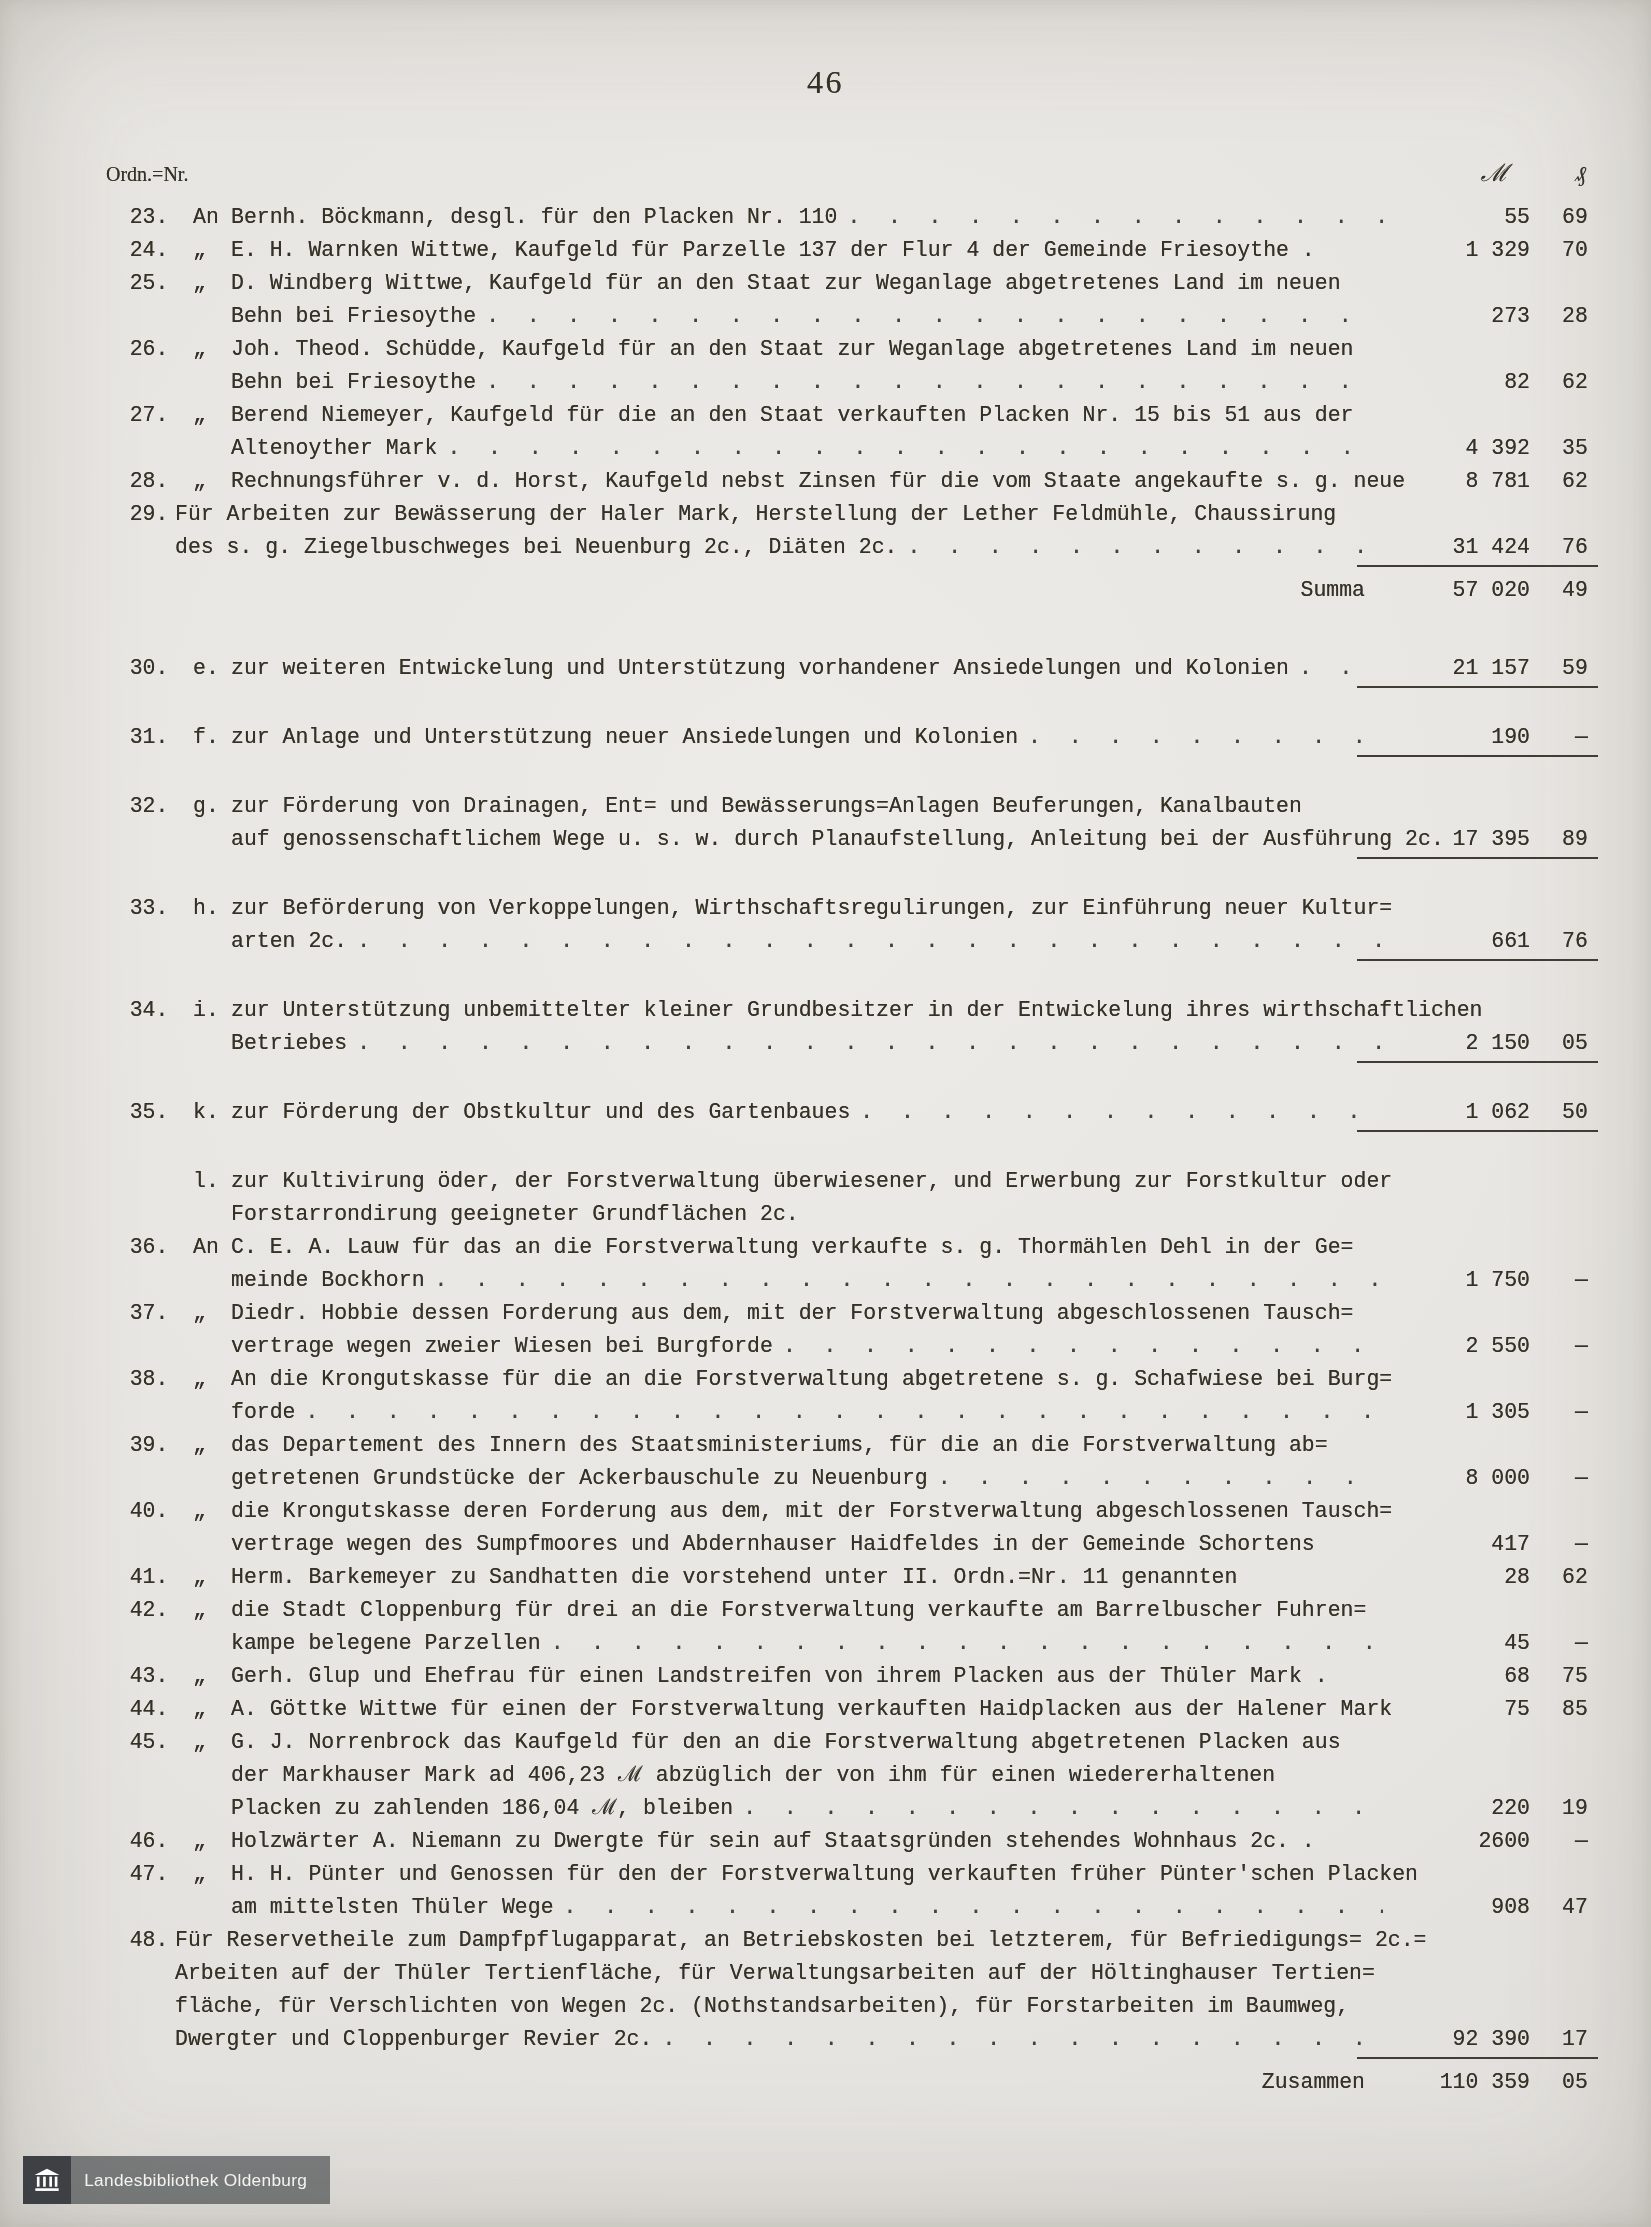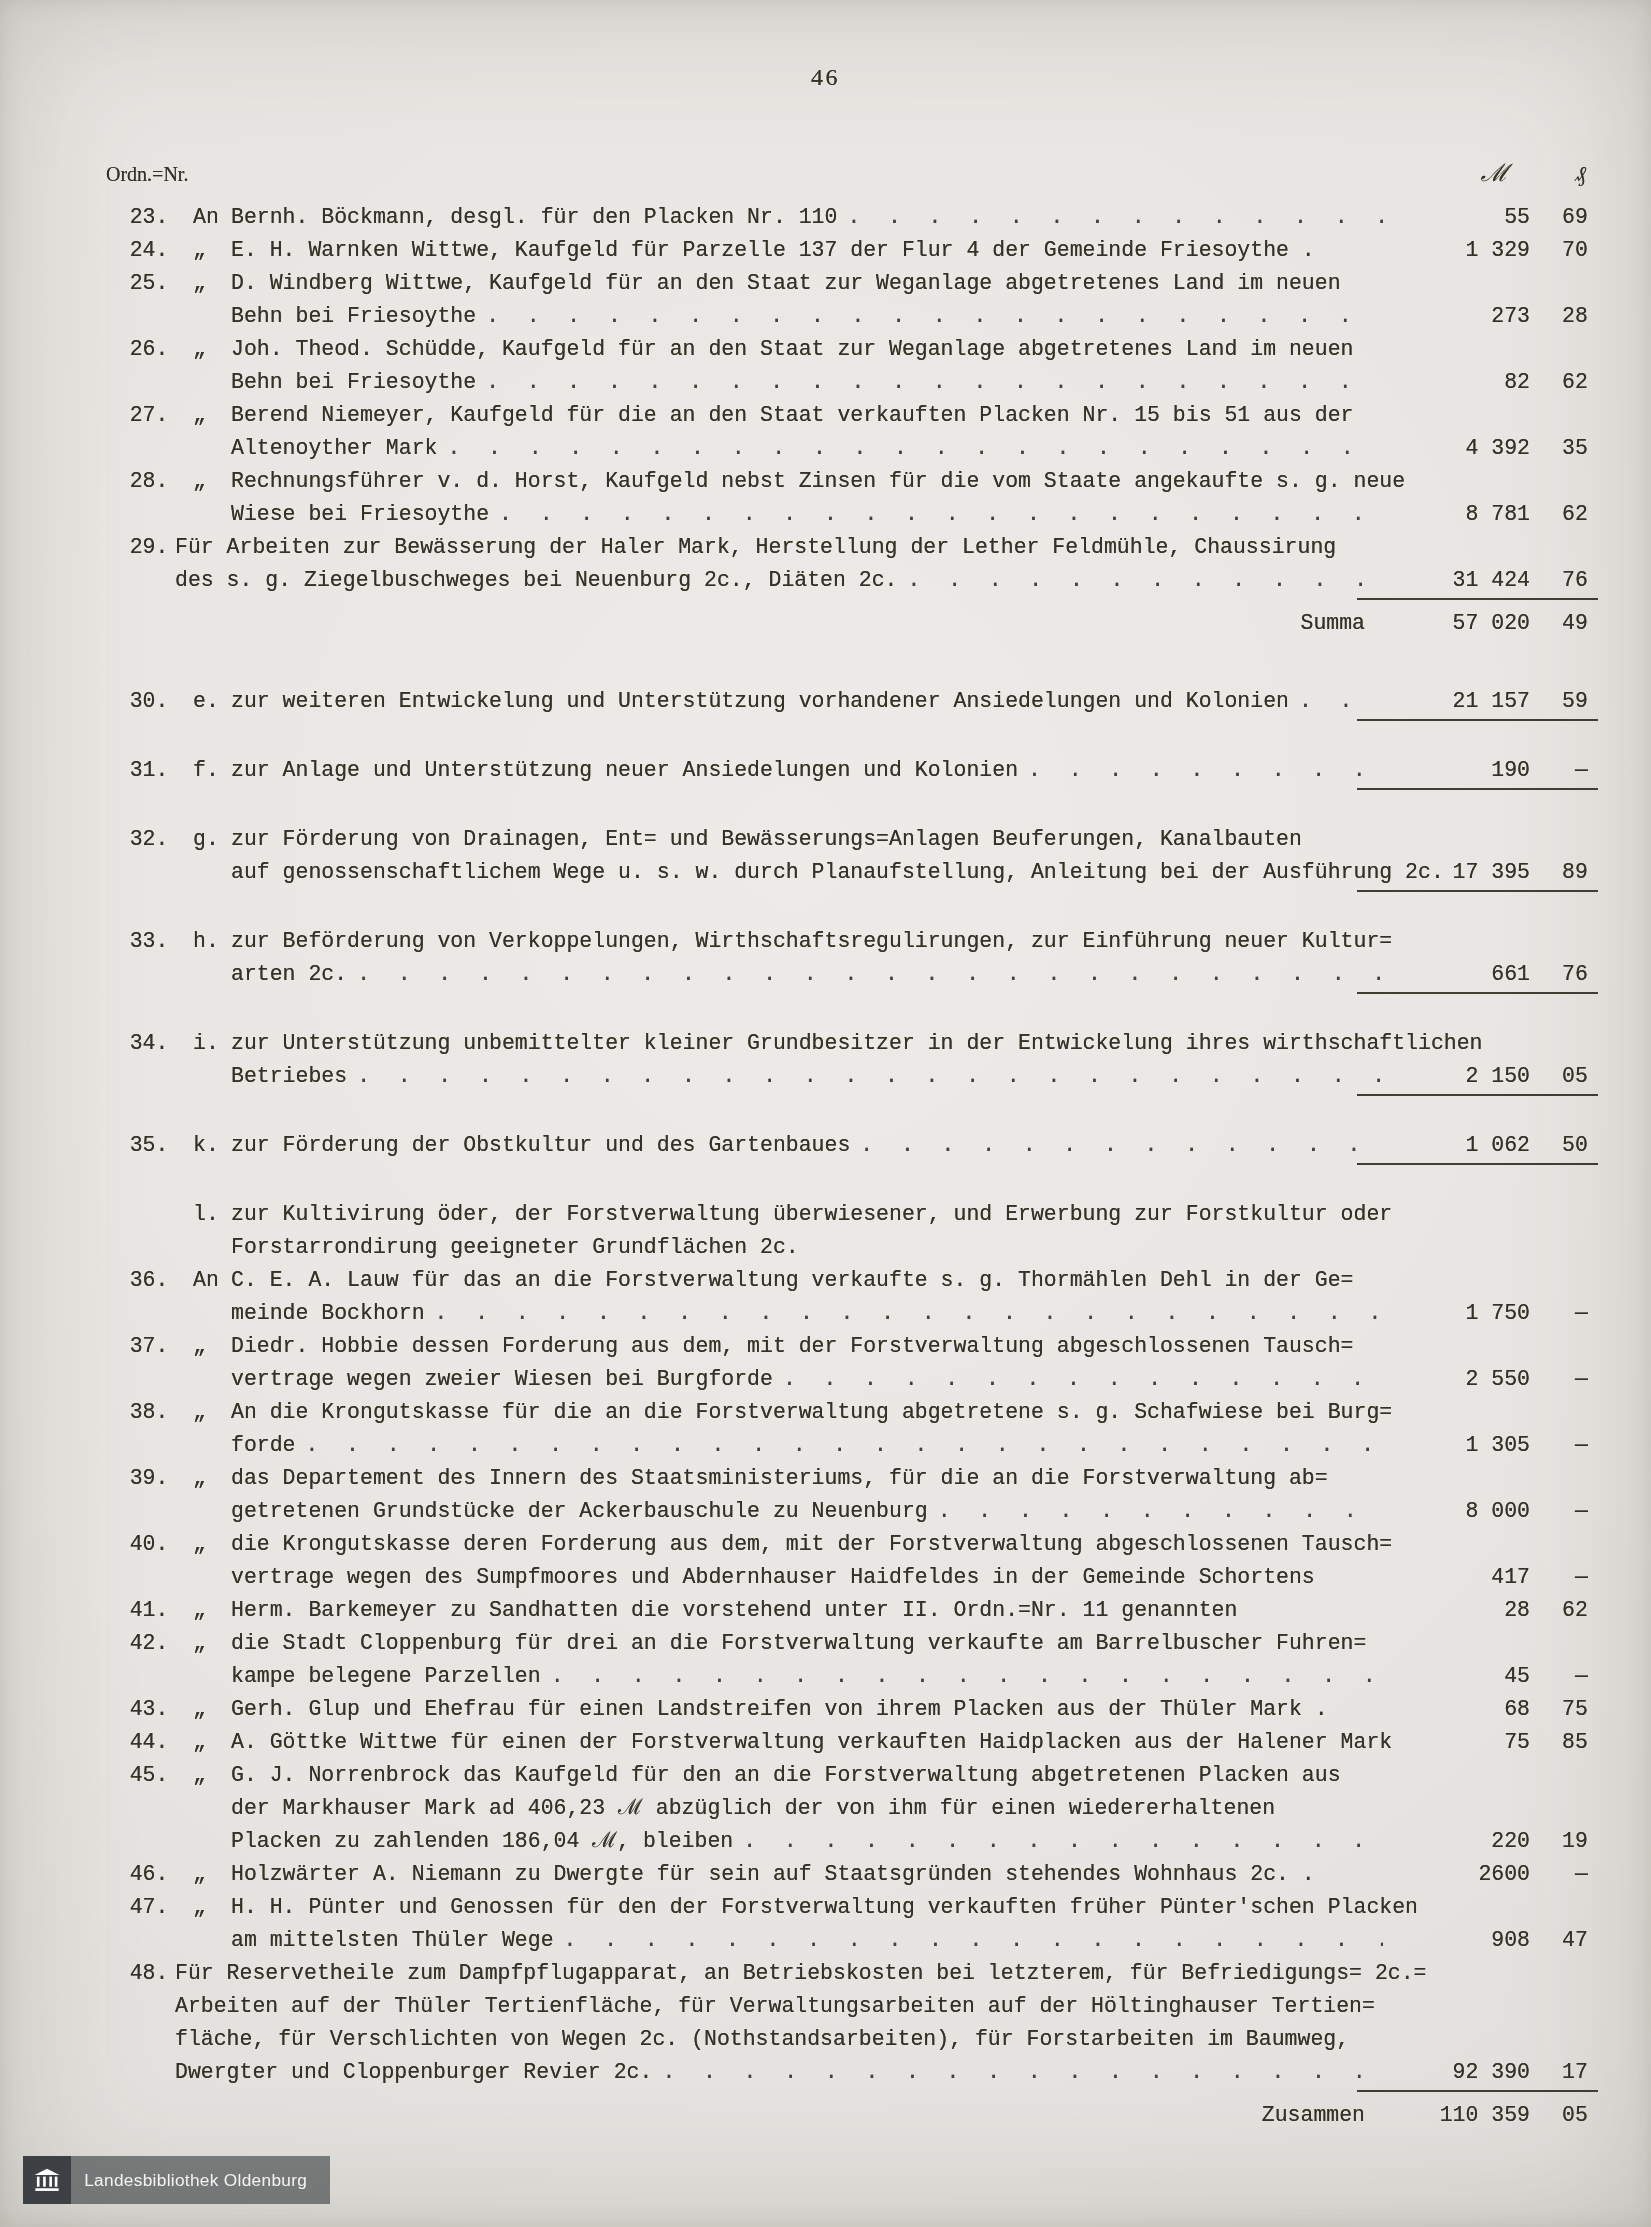--- a/index.html
+++ b/index.html
@@ -11,21 +11,21 @@
     background:
       radial-gradient(140% 115% at 48% 38%, #edebe7 0%, #e7e5e1 42%, #dedcd8 72%, #d0cec9 100%);
     box-shadow: inset 0 0 140px rgba(82,76,64,.22), inset 0 0 21.5px rgba(82,76,64,.14);
     color:#353126;
     font-family:"Liberation Serif","DejaVu Serif",serif;
     font-size:21.5px;
     text-shadow:0 0 0.5px rgba(53,49,38,.75);
   }
   .page-number{
     position:absolute;top:64px;left:0;right:0;
-    text-align:center;font-size:24px;letter-spacing:2.5px;
+    text-align:center;font-size:32px;letter-spacing:2.5px;
   }
   .ledger{position:absolute;left:106px;right:50px;top:155px;}
   .table-head{display:flex;align-items:baseline;font-size:20px;margin-bottom:13.2px;}
   .ordn{width:182px;}
   .head-spacer{flex:1;}
   .hm{width:140px;text-align:right;padding-right:21.5px;box-sizing:border-box;font-style:italic;font-size:24px;}
   .hp{width:71px;text-align:right;padding-right:15px;box-sizing:border-box;font-style:italic;font-size:22px;}
 
   .entry{display:flex;align-items:flex-end;position:relative;line-height:33px;font-family:Liberation Mono, monospace;}
   .col-no{width:69px;text-align:right;padding-right:6.6px;box-sizing:border-box;align-self:flex-start;white-space:nowrap;}
@@ -132,24 +132,20 @@
             </div>
           </div>
           <span class="col-mark">4 392</span>
           <span class="col-pf">35</span>
         </div>
         <div class="entry">
           <span class="col-no">28.</span>
           <span class="col-prefix">„</span>
           <div class="col-body">
             <div class="tline">Rechnungsführer v. d. Horst, Kaufgeld nebst Zinsen für die vom Staate angekaufte s. g. neue</div>
-            <div class="tline last">
-              <span class="ltext">Wiese bei Friesoythe</span>
-              <span class="leader"></span>
-            </div>
           </div>
           <span class="col-mark">8 781</span>
           <span class="col-pf">62</span>
         </div>
         <div class="entry ruled">
           <span class="col-no">29.</span>
           <div class="col-body">
             <div class="tline">Für Arbeiten zur Bewässerung der Haler Mark, Herstellung der Lether Feldmühle, Chaussirung</div>
             <div class="tline last">
               <span class="ltext">des s. g. Ziegelbuschweges bei Neuenburg 2c., Diäten 2c.</span>

